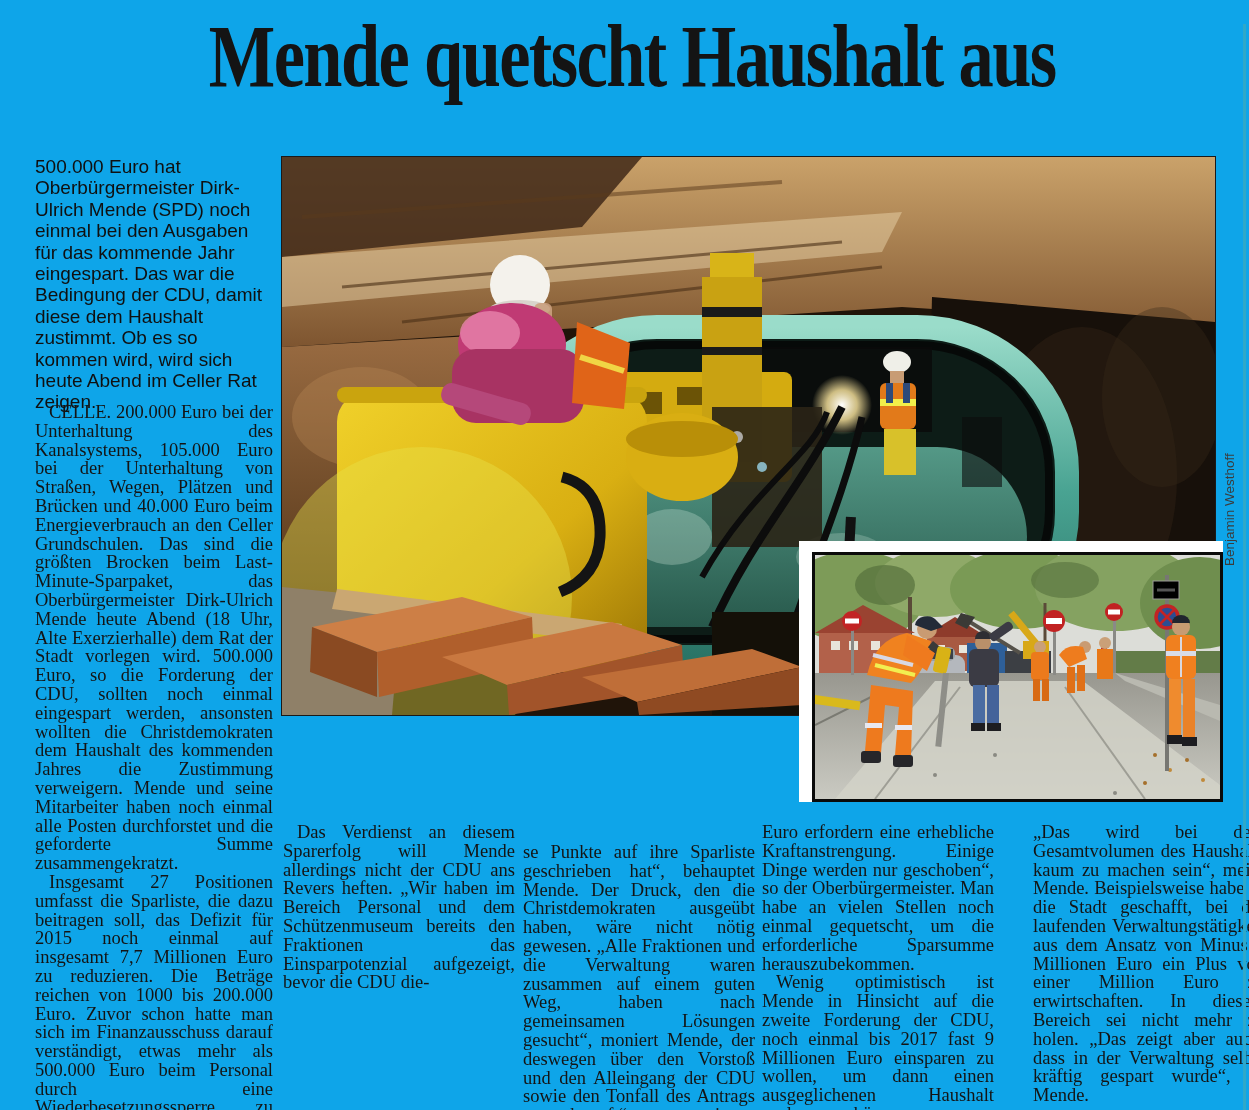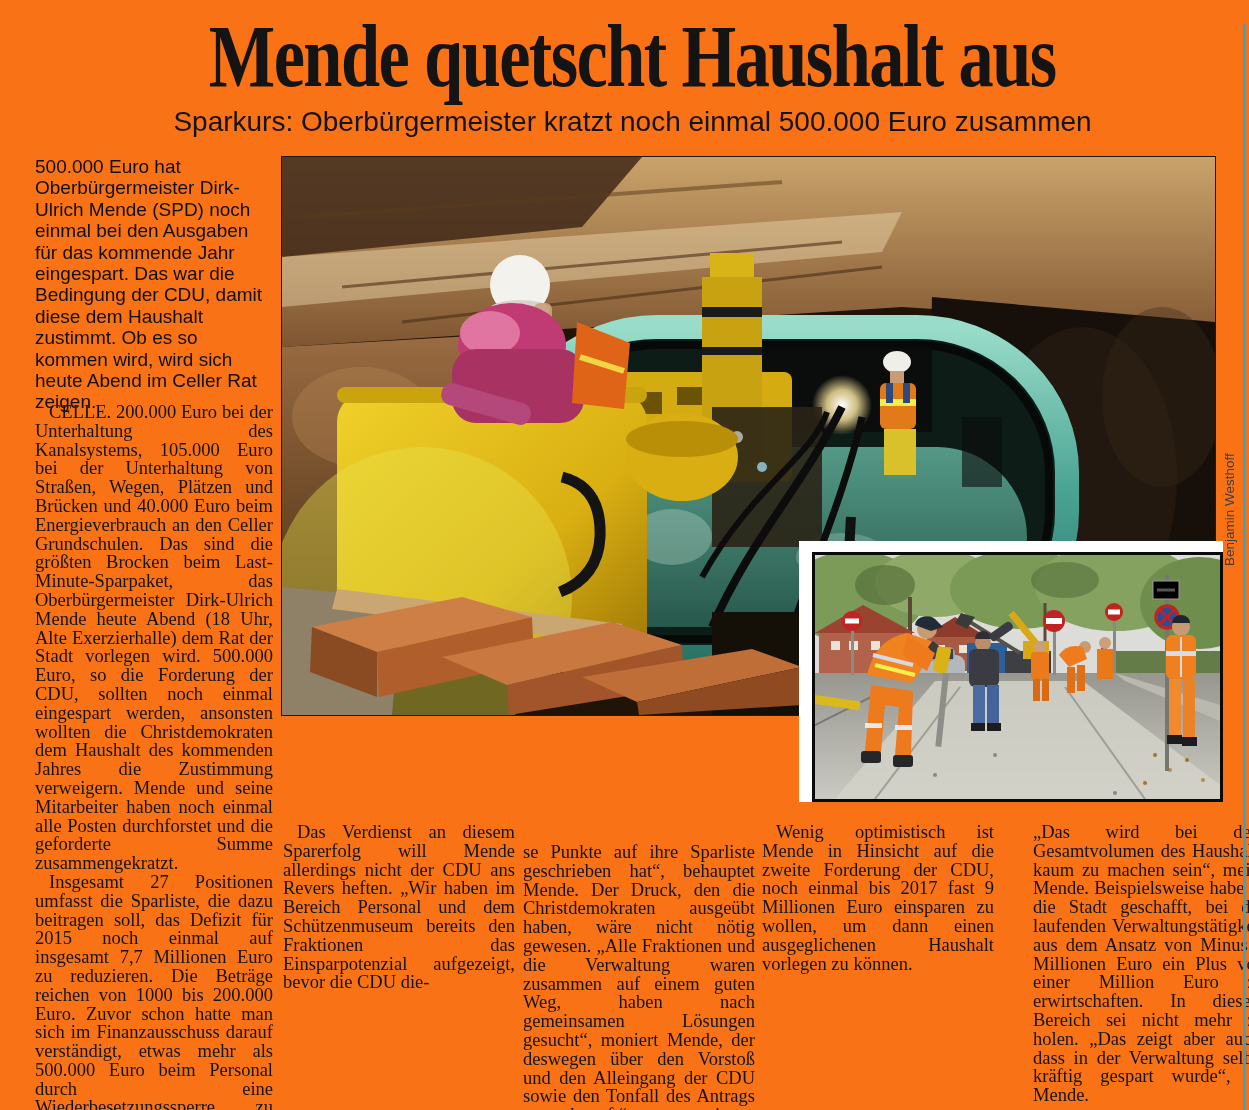--- a/index.html
+++ b/index.html
@@ -1,16 +1,16 @@
 <!DOCTYPE html>
 <html lang="de"><head>
 <meta charset="utf-8">
 <style>
   html,body{margin:0;padding:0;background:#e9e9e9;}
-  #page{position:relative;width:1249px;height:1110px;background:#f97316;overflow:hidden;
+  #page{position:relative;width:1249px;height:1110px;background:#0ea5e9;overflow:hidden;
         font-family:"Liberation Serif",serif;color:#121212;}
   .abs{position:absolute;}
   
   #headline{left:30px;top:8px;width:1205px;text-align:center;}
   #headline span{display:inline-block;transform:scaleX(.8);white-space:nowrap;
         font:700 88px/98px "Liberation Serif",serif;letter-spacing:-2px;color:#141414;}
   #subheadline{left:30px;top:105px;width:1205px;text-align:center;
         font:400 28px/34px "Liberation Sans",sans-serif;color:#141414;}
   
   #lead{left:35px;top:156px;width:238px;
@@ -38,21 +38,20 @@
 </style>
 </head>
 <body>
 
 <div id="page">
 
   <div class="abs" id="headline">
     <span>Mende quetscht Haushalt aus</span>
   </div>
 
-  <div class="abs" id="subheadline">Sparkurs: Oberbürgermeister kratzt noch einmal 500.000 Euro zusammen</div>
 
   <div class="abs" id="lead">500.000 Euro hat Oberbürgermeister Dirk-Ulrich Mende (SPD) noch einmal bei den Ausgaben für das kommende Jahr eingespart. Das war die Bedingung der CDU, damit diese dem Haushalt zustimmt. Ob es so kommen wird, wird sich heute Abend im Celler Rat zeigen.</div>
 
   <div class="abs" id="main-photo" role="img" aria-label="Kanalbau im Tunnel: Arbeiter mit weißem Helm und pinkfarbener Jacke an einer gelben Maschine, die einen türkisfarbenen Rohrliner einschiebt; ein zweiter Arbeiter in Warnweste ist durch die Rohröffnung zu sehen, vorn liegen große Steinplatten.">
     <svg width="933" height="558" viewBox="0 0 933 558">
       <defs>
         <linearGradient id="gCeil" x1="0" y1="0" x2="0" y2="1">
           <stop offset="0" stop-color="#caa26a"></stop>
             <stop offset="1" stop-color="#7e5530"></stop>
         </linearGradient>
@@ -342,20 +341,21 @@
   <div class="abs bodycol" id="col2">
     <p class="ind">Das Verdienst an diesem Sparerfolg will Mende allerdings nicht der CDU ans Revers heften. „Wir haben im Bereich Personal und dem Schützenmuseum bereits den Fraktionen das Einsparpotenzial aufgezeigt, bevor die CDU die-</p>
   </div>
 
   <div class="abs bodycol" id="col3">
     <p>se Punkte auf ihre Sparliste geschrieben hat“, behauptet Mende. Der Druck, den die Christdemokraten ausgeübt haben, wäre nicht nötig gewesen. „Alle Fraktionen und die Verwaltung waren zusammen auf einem guten Weg, haben nach gemeinsamen Lösungen gesucht“, moniert Mende, der deswegen über den Vorstoß und den Alleingang der CDU sowie den Tonfall des Antrags „verschnupft“ gewesen sei.</p>
     <p class="ind">„Die zusätzlichen 500.000</p>
   </div>
 
   <div class="abs bodycol" id="col4">
+    <p>Euro erfordern eine erhebliche Kraftanstrengung. Einige Dinge werden nur geschoben“, so der Oberbürgermeister. Man habe an vielen Stellen noch einmal gequetscht, um die erforderliche Sparsumme herauszubekommen.</p>
     <p class="ind">Wenig optimistisch ist Mende in Hinsicht auf die zweite Forderung der CDU, noch einmal bis 2017 fast 9 Millionen Euro einsparen zu wollen, um dann einen ausgeglichenen Haushalt vorlegen zu können.</p>
   </div>
 
   <div class="abs bodycol" id="col5">
     <p>„Das wird bei dem Gesamtvolumen des Haushalts kaum zu machen sein“, meint Mende. Beispielsweise habe es die Stadt geschafft, bei der laufenden Verwaltungstätigkeit aus dem Ansatz von Minus 4 Millionen Euro ein Plus von einer Million Euro zu erwirtschaften. In diesem Bereich sei nicht mehr zu holen. „Das zeigt aber auch, dass in der Verwaltung selbst kräftig gespart wurde“, so Mende.</p>
     <p id="byline">Gunther Meinrenken</p>
   </div>
 
   <div class="abs" id="edge-rule" style="background: rgb(47, 168, 201);"></div>
 </div>

